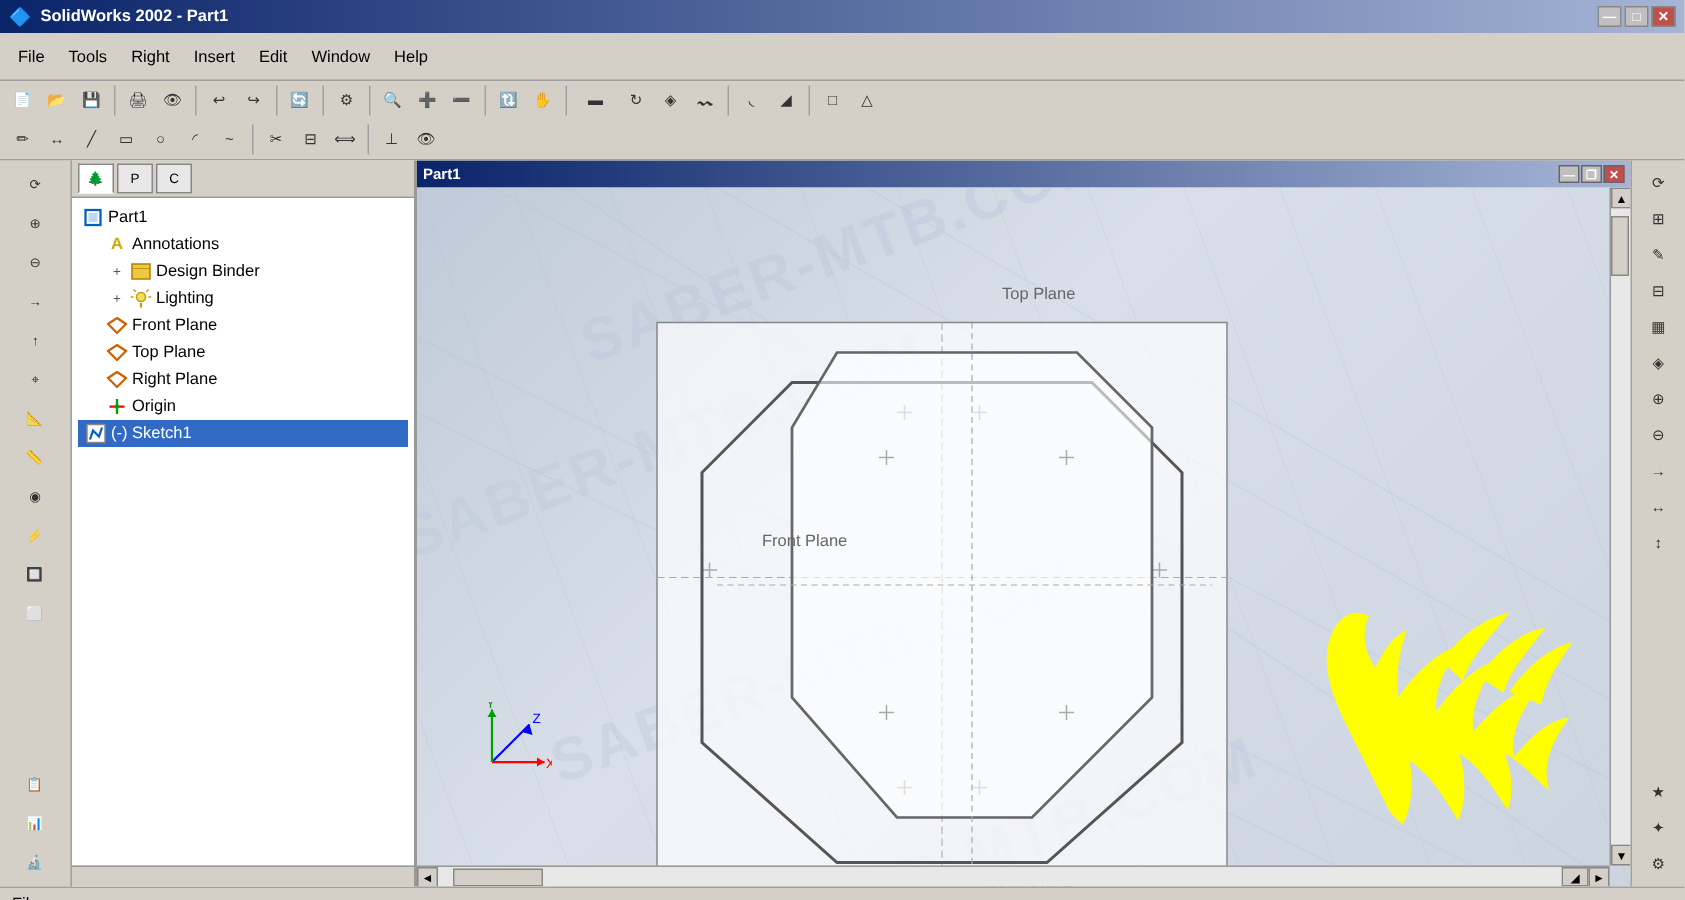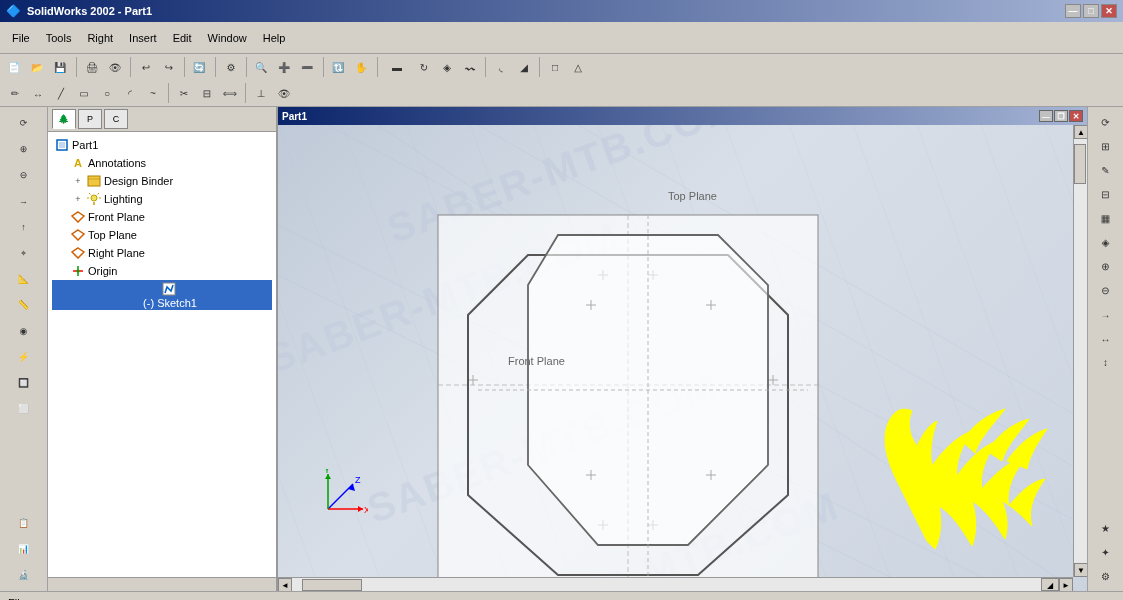--- a/index.html
+++ b/index.html
@@ -408,21 +408,21 @@
         <span class="tree-icon">
           <svg width="14" height="14" viewBox="0 0 14 14">
               <line x1="7" y1="2" x2="7" y2="12" stroke="#00a000" stroke-width="1.5"></line>
               <line x1="2" y1="7" x2="12" y2="7" stroke="#ff0000" stroke-width="1.5"></line>
               <circle cx="7" cy="7" r="1.5" fill="#00a000"></circle>
             </svg>
         </span>
         <span>Origin</span>
       </div>
 
-      <div class="tree-item selected" style="padding-left: 18px; flex-direction: column;">
+      <div class="tree-item selected" style="padding-left: 4px;">
         <span class="tree-icon">
           <svg width="14" height="14" viewBox="0 0 14 14">
               <rect x="1" y="1" width="12" height="12" fill="white" stroke="#888" stroke-width="1"></rect>
               <path d="M3,11 L5,5 L9,9 L11,3" fill="none" stroke="#0060d0" stroke-width="1.5"></path>
             </svg>
         </span>
         <span>(-) Sketch1</span>
       </div>
     </div>
     <div class="fp-bottom"></div>

